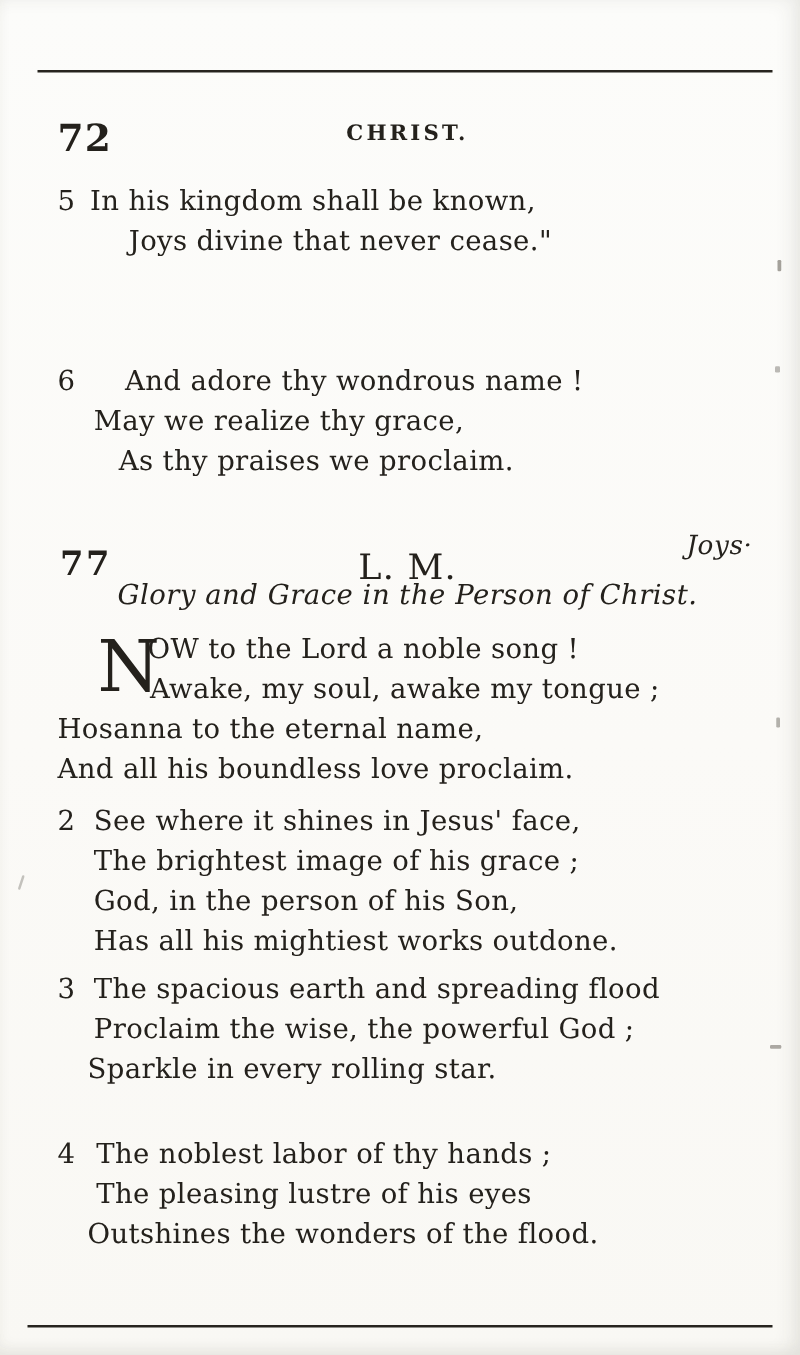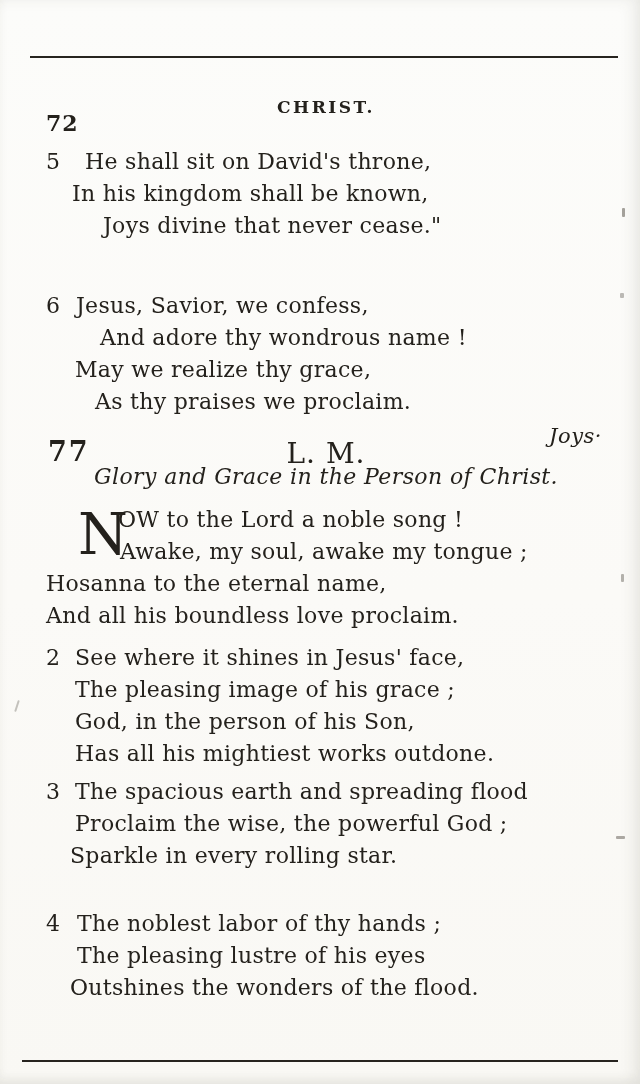--- a/index.html
+++ b/index.html
@@ -18,22 +18,22 @@
   }
   .rule{
     position:absolute;height:2px;background:#27241f;
   }
   .rule.top{top:56px;left:30px;right:22px;}
   .rule.bottom{top:1060px;left:22px;right:22px;}
   .running-head{
     position:absolute;top:94px;left:46px;right:34px;height:28px;
   }
   .pagenum{
-    position:absolute;left:0;top:16px;
-    font-size:22px;font-weight:bold;letter-spacing:1px;
+    position:absolute;left:0;top:0;
+    font-size:30px;font-weight:bold;letter-spacing:1px;
   }
   .head-title{
     position:absolute;left:0;right:0;top:3px;text-align:center;
     font-size:17px;font-weight:bold;letter-spacing:2.5px;
   }
   .verse{
     position:absolute;left:46px;right:30px;
     font-size:22px;line-height:32px;letter-spacing:0.3px;
   }
   .vnum{position:absolute;left:0;top:0;}
@@ -71,28 +71,26 @@
   <div class="rule top"></div>
   <div class="rule bottom"></div>
 
   <div class="running-head">
     <span class="pagenum">72</span>
     <span class="head-title">CHRIST.</span>
   </div>
 
   <div class="verse" style="top:146px">
     <span class="vnum">5</span>
-    <div class="line" style="padding-left:39px">He shall sit on David's throne,</div>
     <div class="line" style="padding-left:26px">In his kingdom shall be known,</div>
     <div class="line" style="padding-left:57px">Joys divine that never cease."</div>
   </div>
 
   <div class="verse" style="top:290px">
     <span class="vnum">6</span>
-    <div class="line" style="padding-left:30px">Jesus, Savior, we confess,</div>
     <div class="line" style="padding-left:54px">And adore thy wondrous name !</div>
     <div class="line" style="padding-left:29px">May we realize thy grace,</div>
     <div class="line" style="padding-left:49px">As thy praises we proclaim.</div>
   </div>
 
   <div class="hymn-head">
     <span class="hymn-num">77</span>
     <span class="hymn-meter">L. M.</span>
     <span class="hymn-author">Joys·</span>
   </div>
@@ -103,21 +101,21 @@
     <span class="dropcap">N</span>
     <div class="line" style="padding-left:72px">OW to the Lord a noble song !</div>
     <div class="line" style="padding-left:74px">Awake, my soul, awake my tongue ;</div>
     <div class="line">Hosanna to the eternal name,</div>
     <div class="line">And all his boundless love proclaim.</div>
   </div>
 
   <div class="verse" style="top:642px">
     <span class="vnum">2</span>
     <div class="line" style="padding-left:29px">See where it shines in Jesus' face,</div>
-    <div class="line" style="padding-left:29px">The pleasing image of his grace ;</div>
+    <div class="line" style="padding-left:29px">The brightest image of his grace ;</div>
     <div class="line" style="padding-left:29px">God, in the person of his Son,</div>
     <div class="line" style="padding-left:29px">Has all his mightiest works outdone.</div>
   </div>
 
   <div class="verse" style="top:776px">
     <span class="vnum">3</span>
     <div class="line" style="padding-left:29px">The spacious earth and spreading flood</div>
     <div class="line" style="padding-left:29px">Proclaim the wise, the powerful God ;</div>
     <div class="line" style="padding-left:24px">Sparkle in every rolling star.</div>
   </div>

